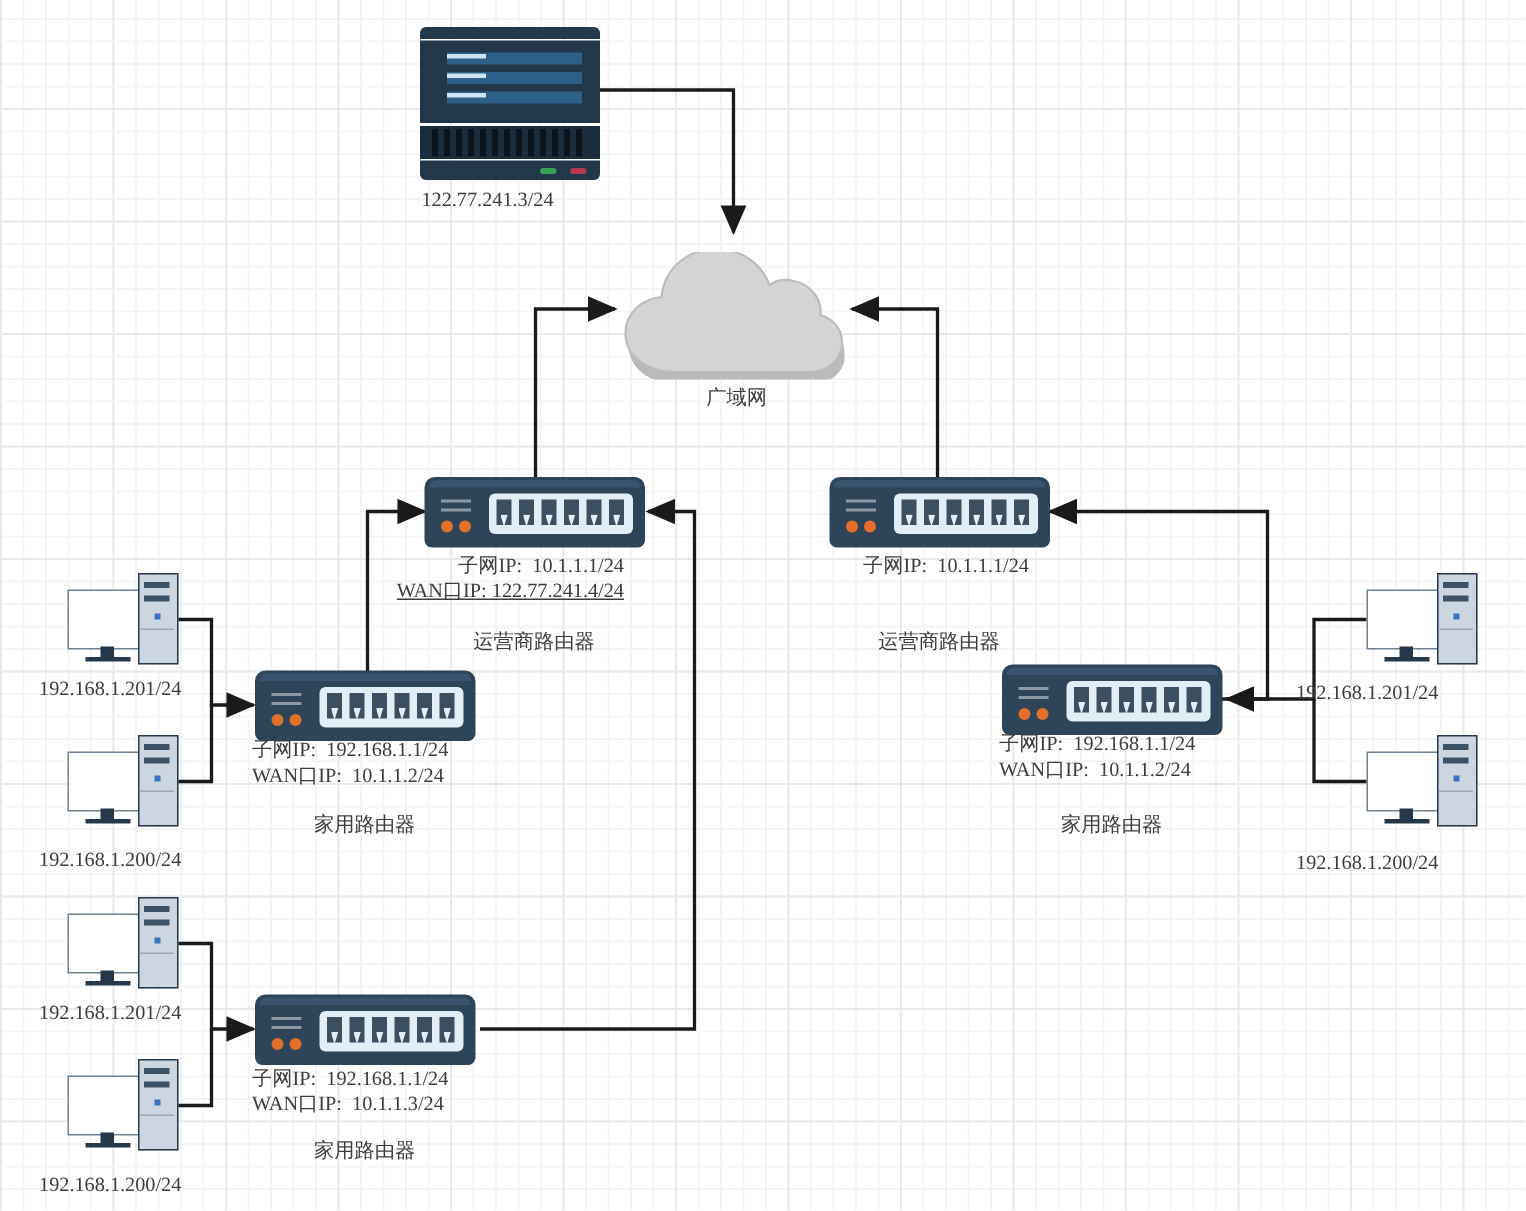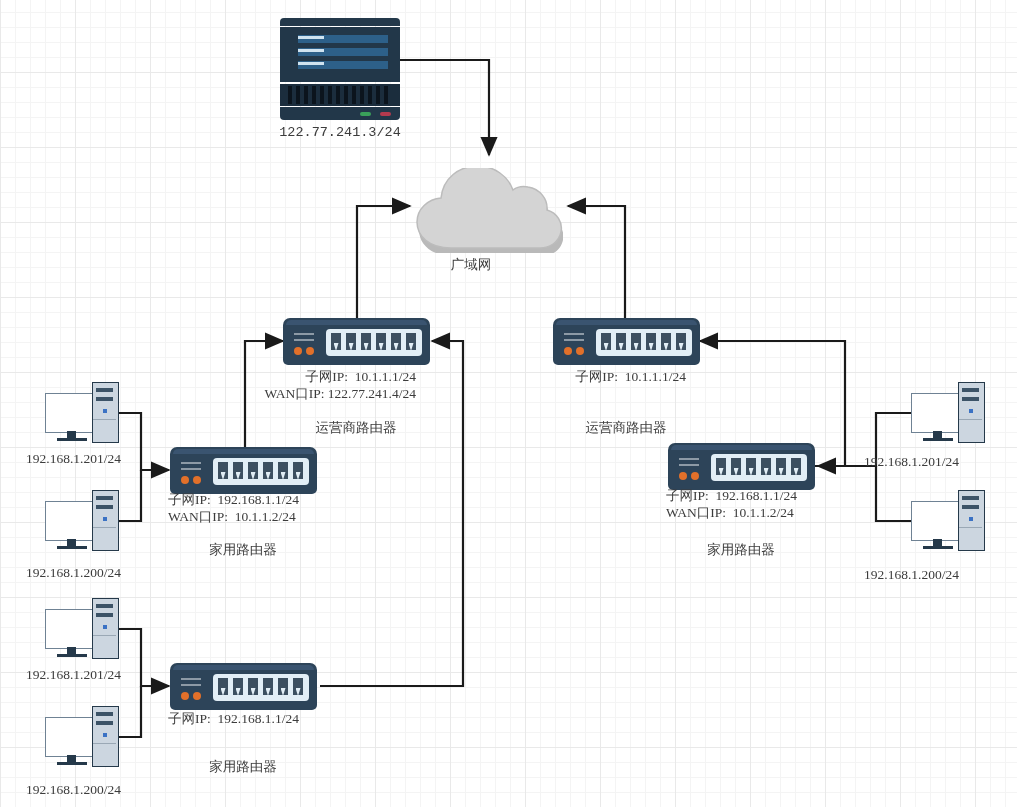--- a/index.html
+++ b/index.html
@@ -127,52 +127,52 @@
         <span style="left:72px"></span>
       <span style="left:80px"></span>
         <span style="left:88px"></span>
         <span style="left:96px"></span>
       <span style="left:104px"></span>
     </div>
     <div class="srv-base"></div>
     <div class="led-g"></div>
     <div class="led-r"></div>
   </div>
-  <div class="lbl c" style="left:265px;top:124px;width:150px;font-family:Liberation Mono, monospace;">122.77.241.3/24</div>
+  <div class="lbl c" style="left:250px;top:124px;width:150px;">122.77.241.3/24</div>
 
   <div class="node cloud" style="left:413px;top:168px;">
     <svg width="150" height="85" viewBox="0 0 150 85" xmlns="http://www.w3.org/2000/svg">
       <path d="M38,84 C16,84 4,72 4,58 C4,45 15,35 28,34 C30,14 46,2 65,2
                C81,2 95,12 100,26 C104,23 110,22 115,23 C127,25 135,35 134,46
                C144,49 150,58 148,68 C146,78 137,84 127,84 Z" fill="#b9b9b9" transform="translate(2,4)"></path>
       <path d="M38,80 C16,80 4,68 4,54 C4,41 15,31 28,30 C30,10 46,-2 65,-2
                C81,-2 95,8 100,22 C104,19 110,18 115,19 C127,21 135,31 134,42
                C144,45 150,54 148,64 C146,74 137,80 127,80 Z" fill="#d4d4d4" stroke="#bcbcbc" stroke-width="1.5"></path>
     </svg>
   </div>
-  <div class="lbl c" style="left:396px;top:256px;width:150px;">广域网</div>
+  <div class="lbl c" style="left:416px;top:256px;width:150px;">广域网</div>
 
   <div class="node sw" style="left:283px;top:318px;">
     <div class="sw-body"></div>
     <div class="sw-top"></div>
     <div class="sw-line" style="top:15px;"></div>
     <div class="sw-line" style="top:21px;"></div>
     <div class="sw-dot" style="left:11px;"></div>
     <div class="sw-dot" style="left:23px;"></div>
     <div class="sw-panel">
       <div class="port" style="left:5px"></div>
         <div class="port" style="left:20px"></div>
       <div class="port" style="left:35px"></div>
         <div class="port" style="left:50px"></div>
       <div class="port" style="left:65px"></div>
         <div class="port" style="left:80px"></div>
     </div>
   </div>
   <div class="lbl r" style="left:206px;top:368px;width:210px;">子网IP:  10.1.1.1/24</div>
-  <div class="lbl r" style="left:206px;top:385px;width:210px;">WAN口IP: 122.77.241.4/24</div>
+  <div class="lbl r" style="left:206px;top:385px;width:210px;text-decoration:underline;">WAN口IP: 122.77.241.4/24</div>
   <div class="lbl c" style="left:281px;top:419px;width:150px;">运营商路由器</div>
 
   <div class="node sw" style="left:553px;top:318px;">
     <div class="sw-body"></div>
     <div class="sw-top"></div>
     <div class="sw-line" style="top:15px;"></div>
     <div class="sw-line" style="top:21px;"></div>
     <div class="sw-dot" style="left:11px;"></div>
     <div class="sw-dot" style="left:23px;"></div>
     <div class="sw-panel">
@@ -217,20 +217,21 @@
     <div class="sw-panel">
       <div class="port" style="left:5px"></div>
         <div class="port" style="left:20px"></div>
       <div class="port" style="left:35px"></div>
         <div class="port" style="left:50px"></div>
       <div class="port" style="left:65px"></div>
         <div class="port" style="left:80px"></div>
     </div>
   </div>
   <div class="lbl" style="left:168px;top:710px;width:230px;">子网IP:  192.168.1.1/24</div>
+  <div class="lbl" style="left:168px;top:727px;width:230px;">WAN口IP:  10.1.1.3/24</div>
   <div class="lbl c" style="left:168px;top:758px;width:150px;">家用路由器</div>
 
   <div class="node sw" style="left:668px;top:443px;">
     <div class="sw-body"></div>
     <div class="sw-top"></div>
     <div class="sw-line" style="top:15px;"></div>
     <div class="sw-line" style="top:21px;"></div>
     <div class="sw-dot" style="left:11px;"></div>
     <div class="sw-dot" style="left:23px;"></div>
     <div class="sw-panel">

